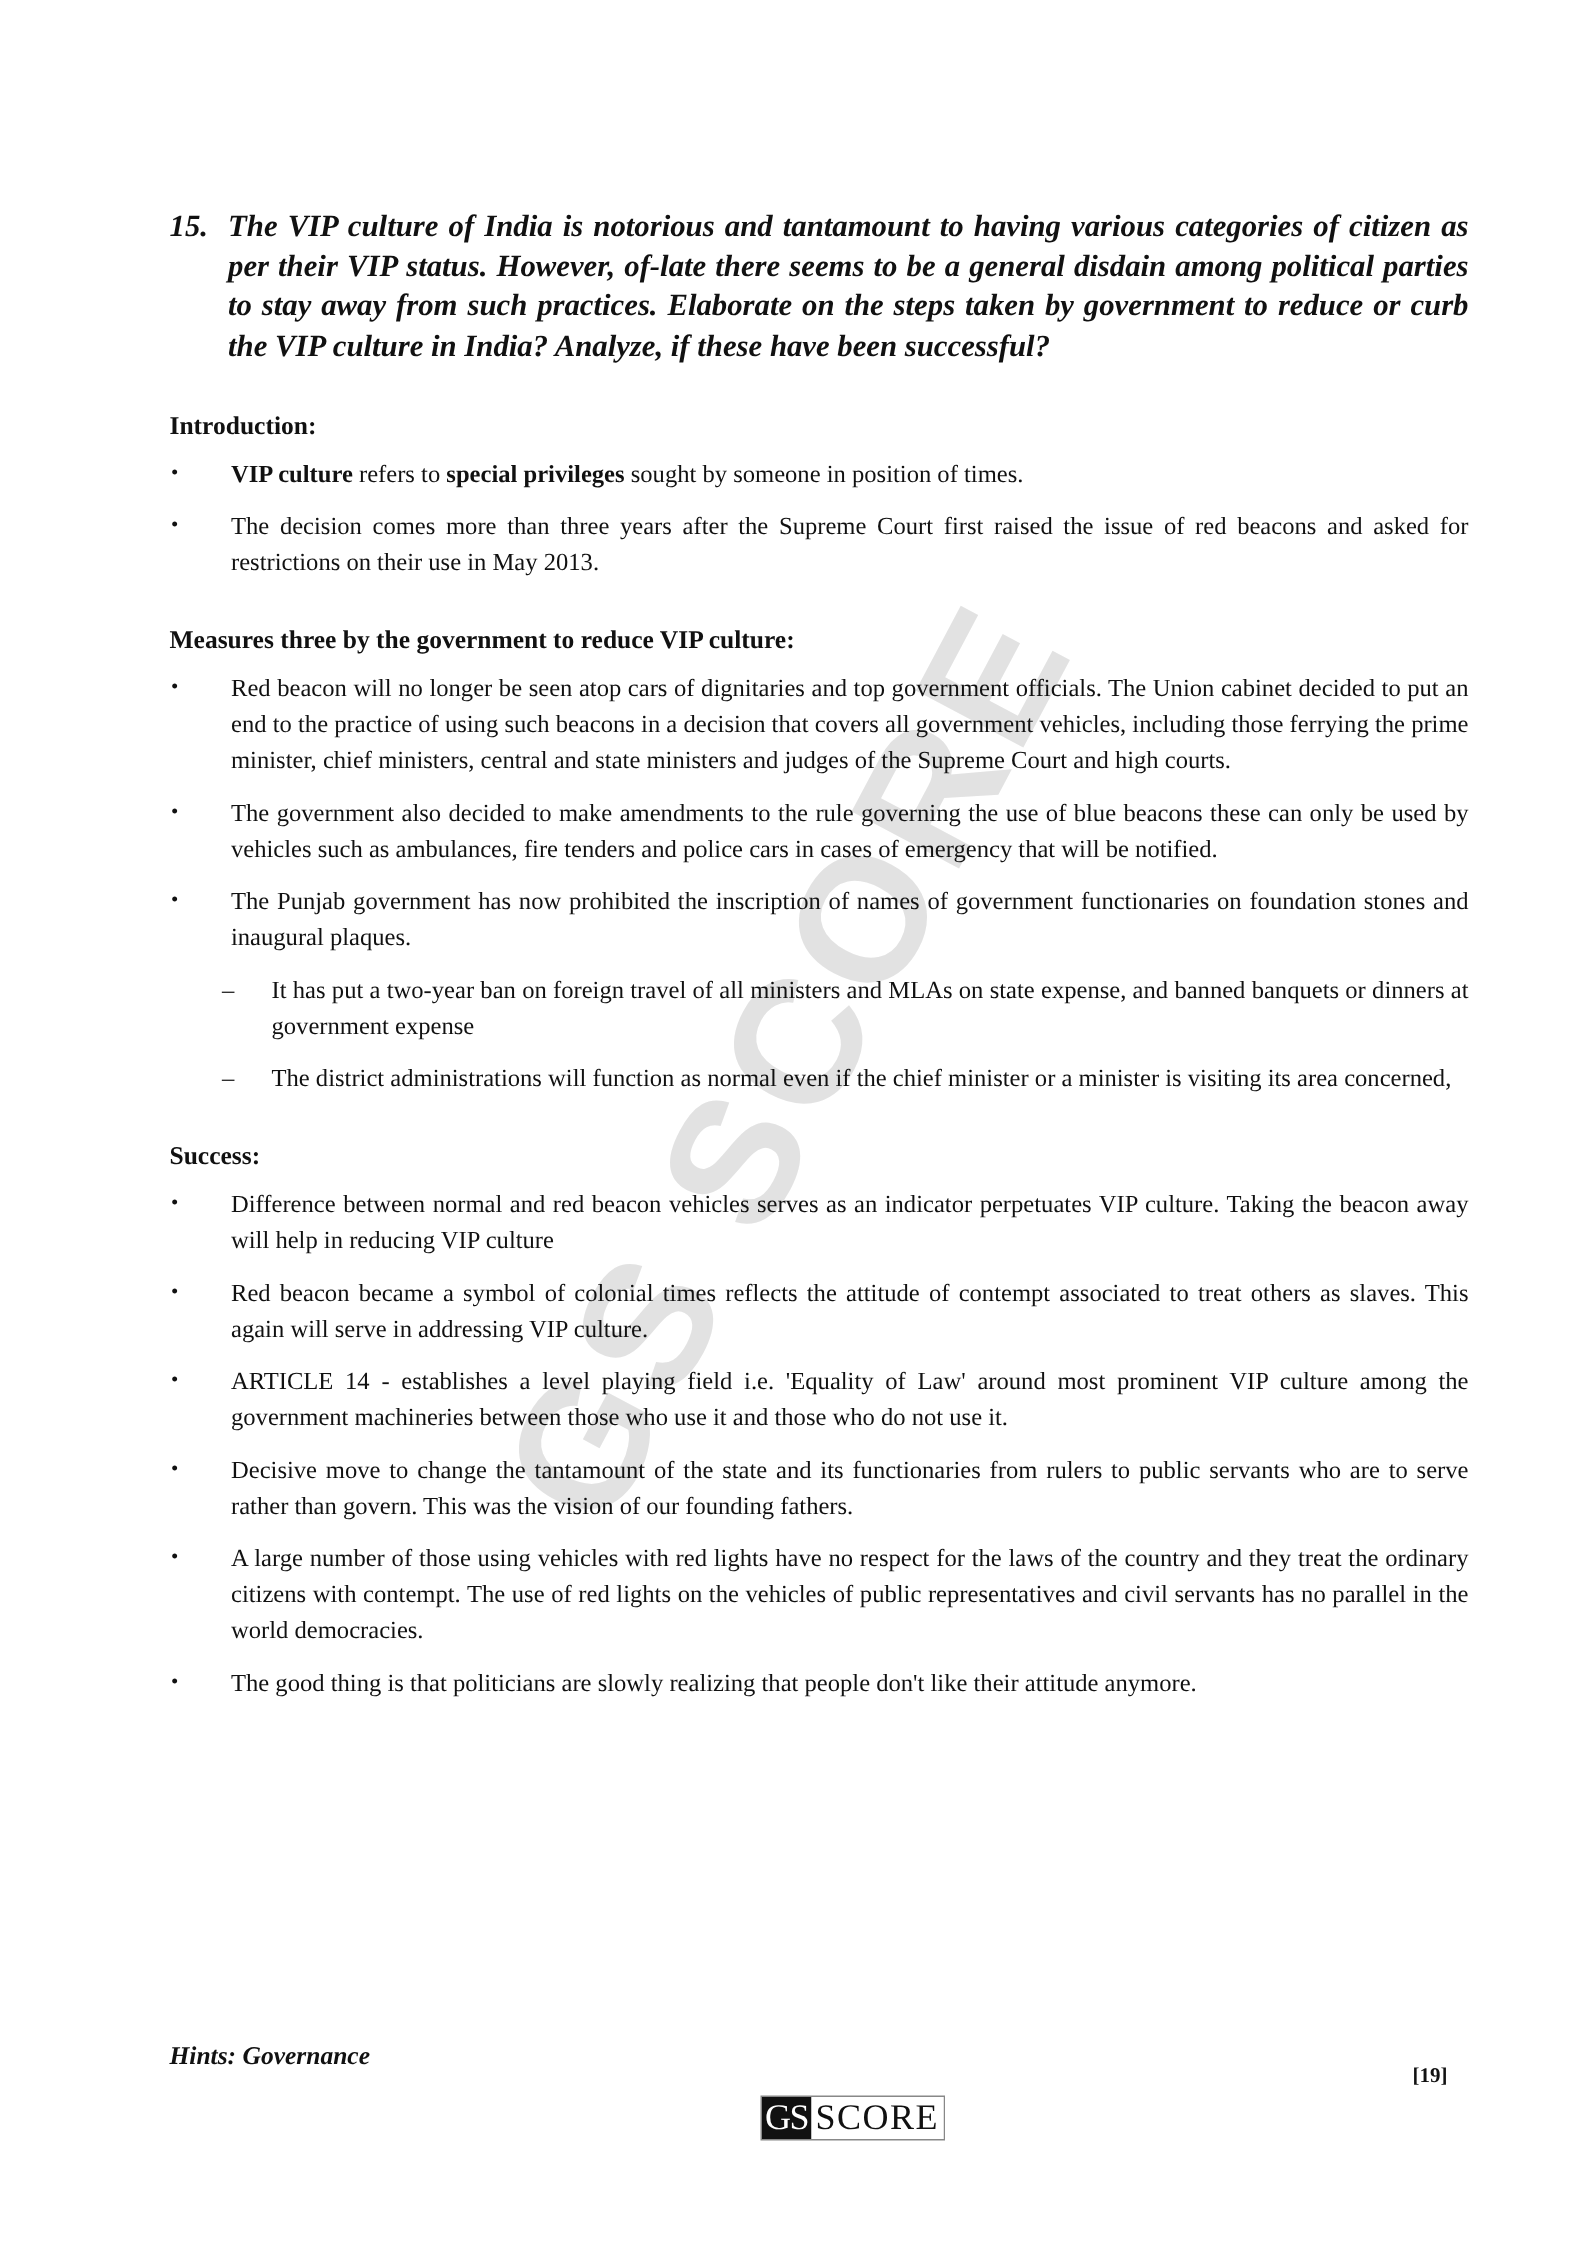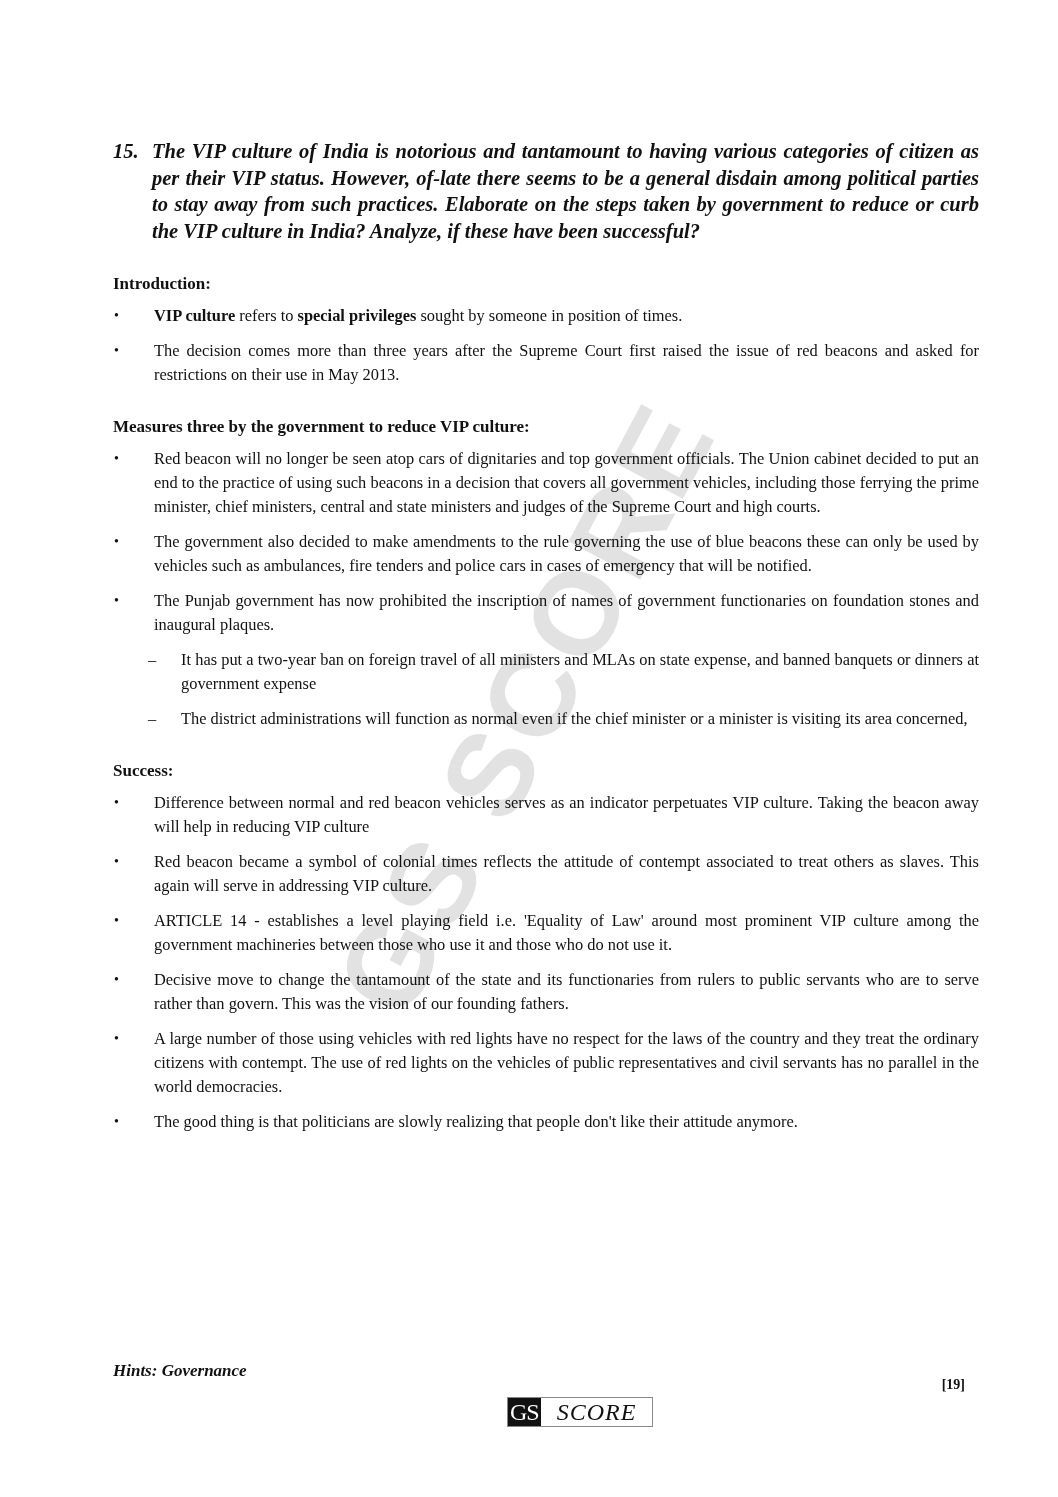--- a/index.html
+++ b/index.html
@@ -50,21 +50,21 @@
   }
   .footer-left {
     position: absolute; left: 0; top: 4px; font-style: italic; font-weight: bold;
     font-family: "Liberation Serif", serif; font-size: 17px;
   }
   .logo {
     position: absolute; left: 394px; top: 0; height: 28px; display: flex;
     border: 1px solid #888; font-family: "Liberation Serif", serif; font-size: 24px; line-height: 28px; margin-top: 40px;
   }
   .logo .gs { background: #111; color: #fff; padding: 0 2px; letter-spacing: -1px; }
-  .logo .score { background: #fff; color: #111; padding: 0 16px; letter-spacing: 1px; font-style: italic; }
+  .logo .score { background: #fff; color: #111; padding: 0 3px; letter-spacing: 1px; }
   .footer-right {
     position: absolute; right: 0; top: 20px; font-weight: bold;
     font-family: "Liberation Serif", serif; font-size: 14px;
   }
 </style>
 </head>
 <body>
 
 <div class="page">
 

